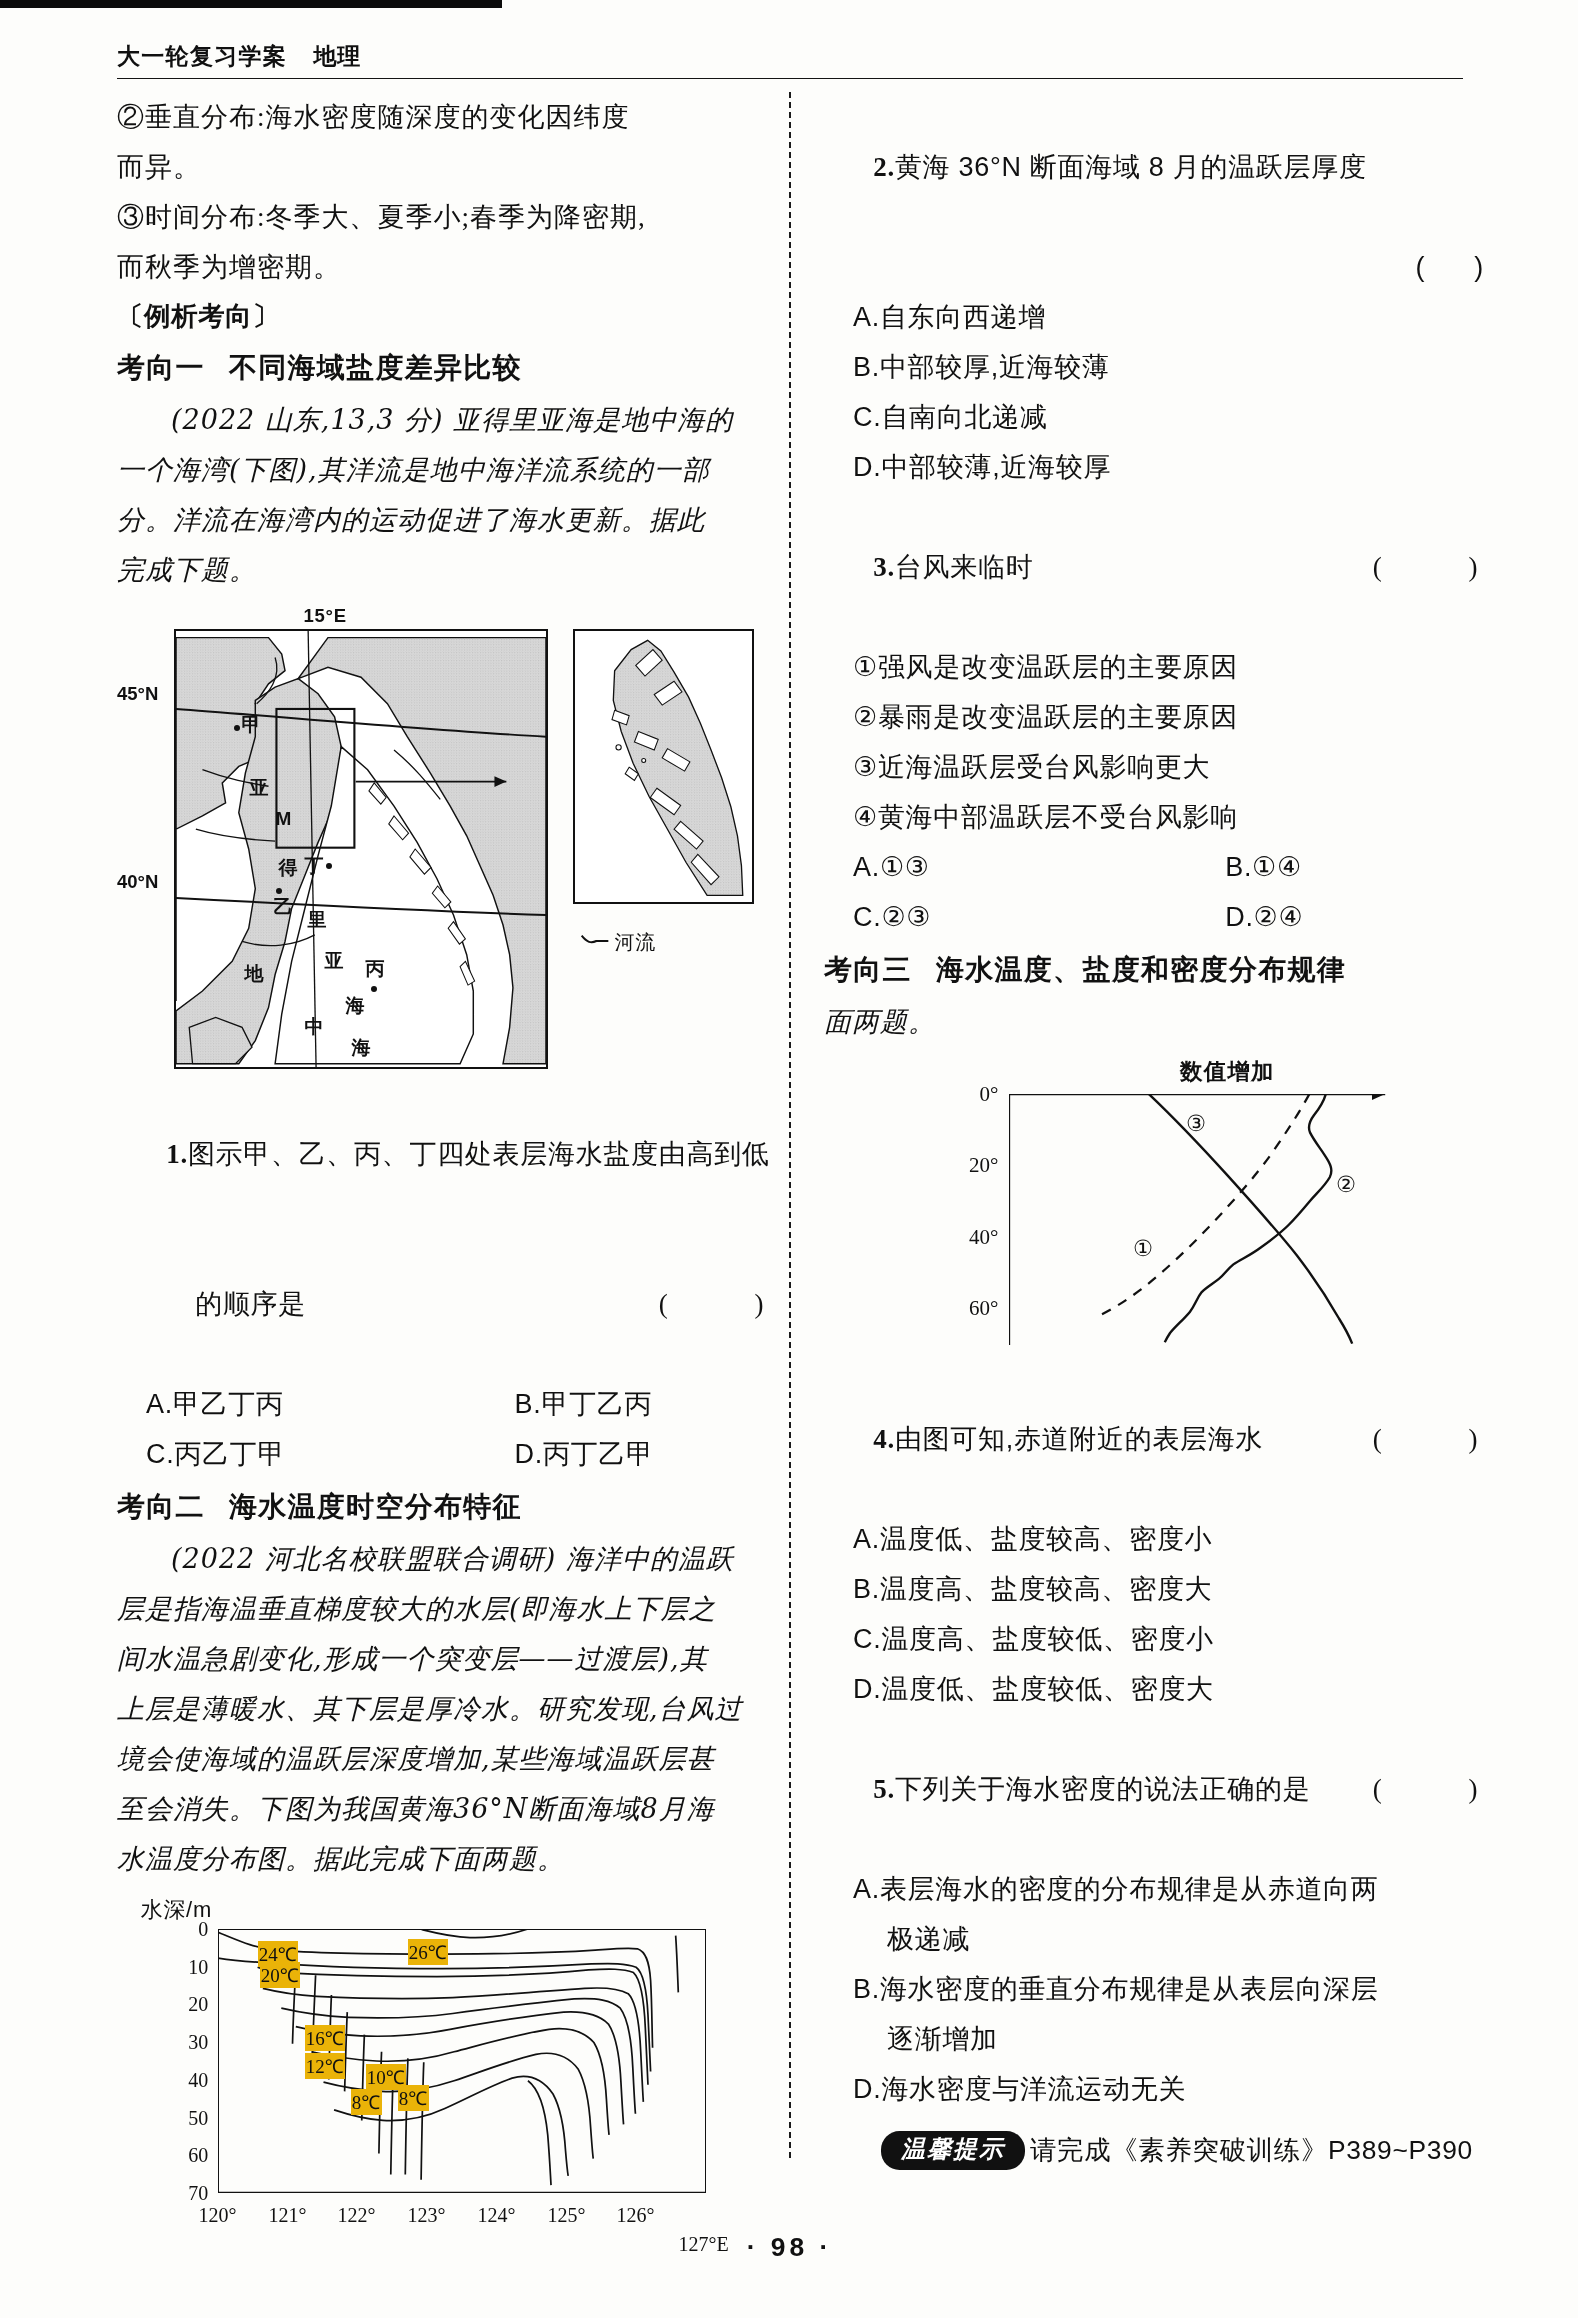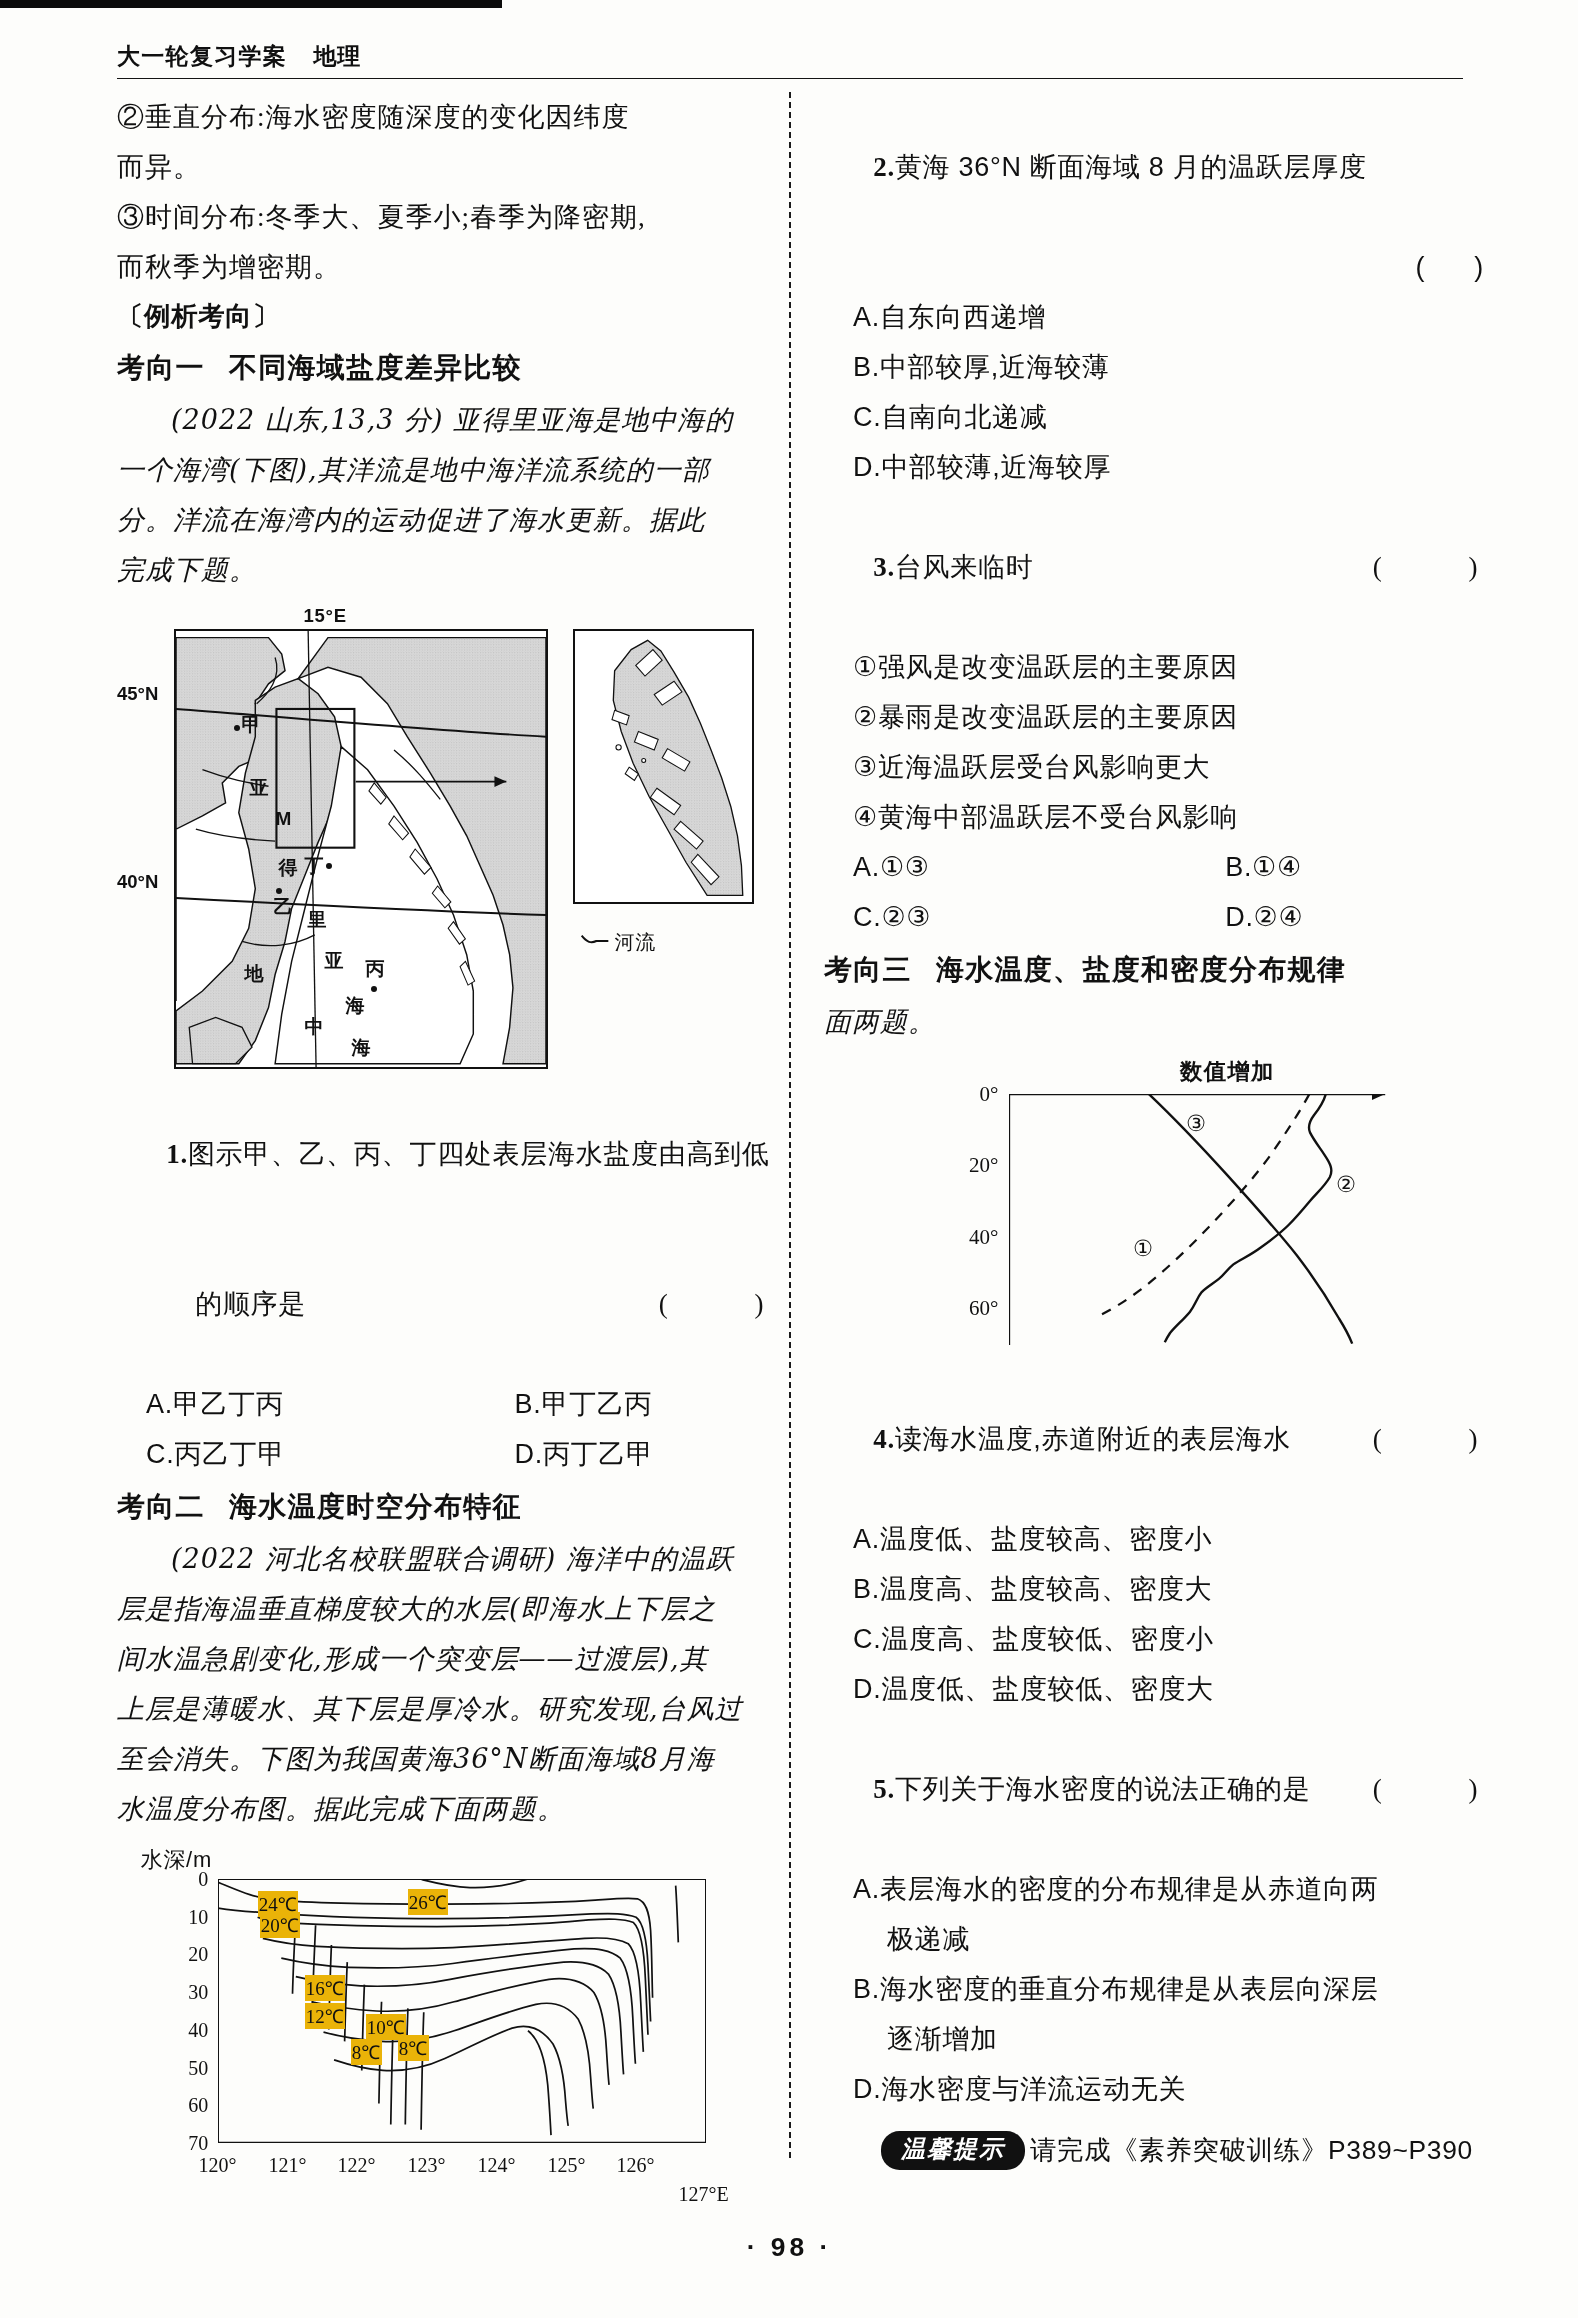--- a/index.html
+++ b/index.html
@@ -298,20 +298,21 @@
     </div>
 
     <div class="kaoxiang">
       <span class="tag">考向二</span><span>海水温度时空分布特征</span>
     </div>
 
     <div class="body-line kai indent">(2022 河北名校联盟联合调研) 海洋中的温跃</div>
     <div class="body-line kai">层是指海温垂直梯度较大的水层(即海水上下层之</div>
     <div class="body-line kai">间水温急剧变化,形成一个突变层——过渡层),其</div>
     <div class="body-line kai">上层是薄暖水、其下层是厚冷水。研究发现,台风过</div>
+    <div class="body-line kai">境会使海域的温跃层深度增加,某些海域温跃层甚</div>
     <div class="body-line kai">至会消失。下图为我国黄海36°N断面海域8月海</div>
     <div class="body-line kai">水温度分布图。据此完成下面两题。</div>
 
     <div class="fig-depth">
       <div class="depth-title">水深/m</div>
       <div class="depth-plot">
         <svg width="488" height="264" viewBox="0 0 740 400" preserveAspectRatio="none">
 
           <line x1="0" y1="0" x2="740" y2="0" stroke="#111" stroke-width="3"></line>
           <line x1="0" y1="0" x2="0" y2="400" stroke="#111" stroke-width="3"></line>
@@ -463,21 +464,21 @@
         <span class="lat-ytick" style="top:143px;">40°</span>
         <span class="lat-ytick" style="top:214px;">60°</span>
 
         <span class="circnum" style="left:124px;top:141px;">①</span>
         <span class="circnum" style="left:327px;top:77px;">②</span>
         <span class="circnum" style="left:177px;top:16px;">③</span>
       </div>
     </div>
 
     <div class="qline">
-      <span class="paren">(      )</span><span class="qnum">4.</span><span>读海水温度,赤道附近的表层海水</span>
+      <span class="paren">(      )</span><span class="qnum">4.</span><span>由图可知,赤道附近的表层海水</span>
     </div>
     <div class="opt">A.温度低、盐度较高、密度小</div>
     <div class="opt">B.温度高、盐度较高、密度大</div>
     <div class="opt">C.温度高、盐度较低、密度小</div>
     <div class="opt">D.温度低、盐度较低、密度大</div>
 
     <div class="qline">
       <span class="paren">(      )</span><span class="qnum">5.</span><span>下列关于海水密度的说法正确的是</span>
     </div>
     <div class="opt">A.表层海水的密度的分布规律是从赤道向两</div>

